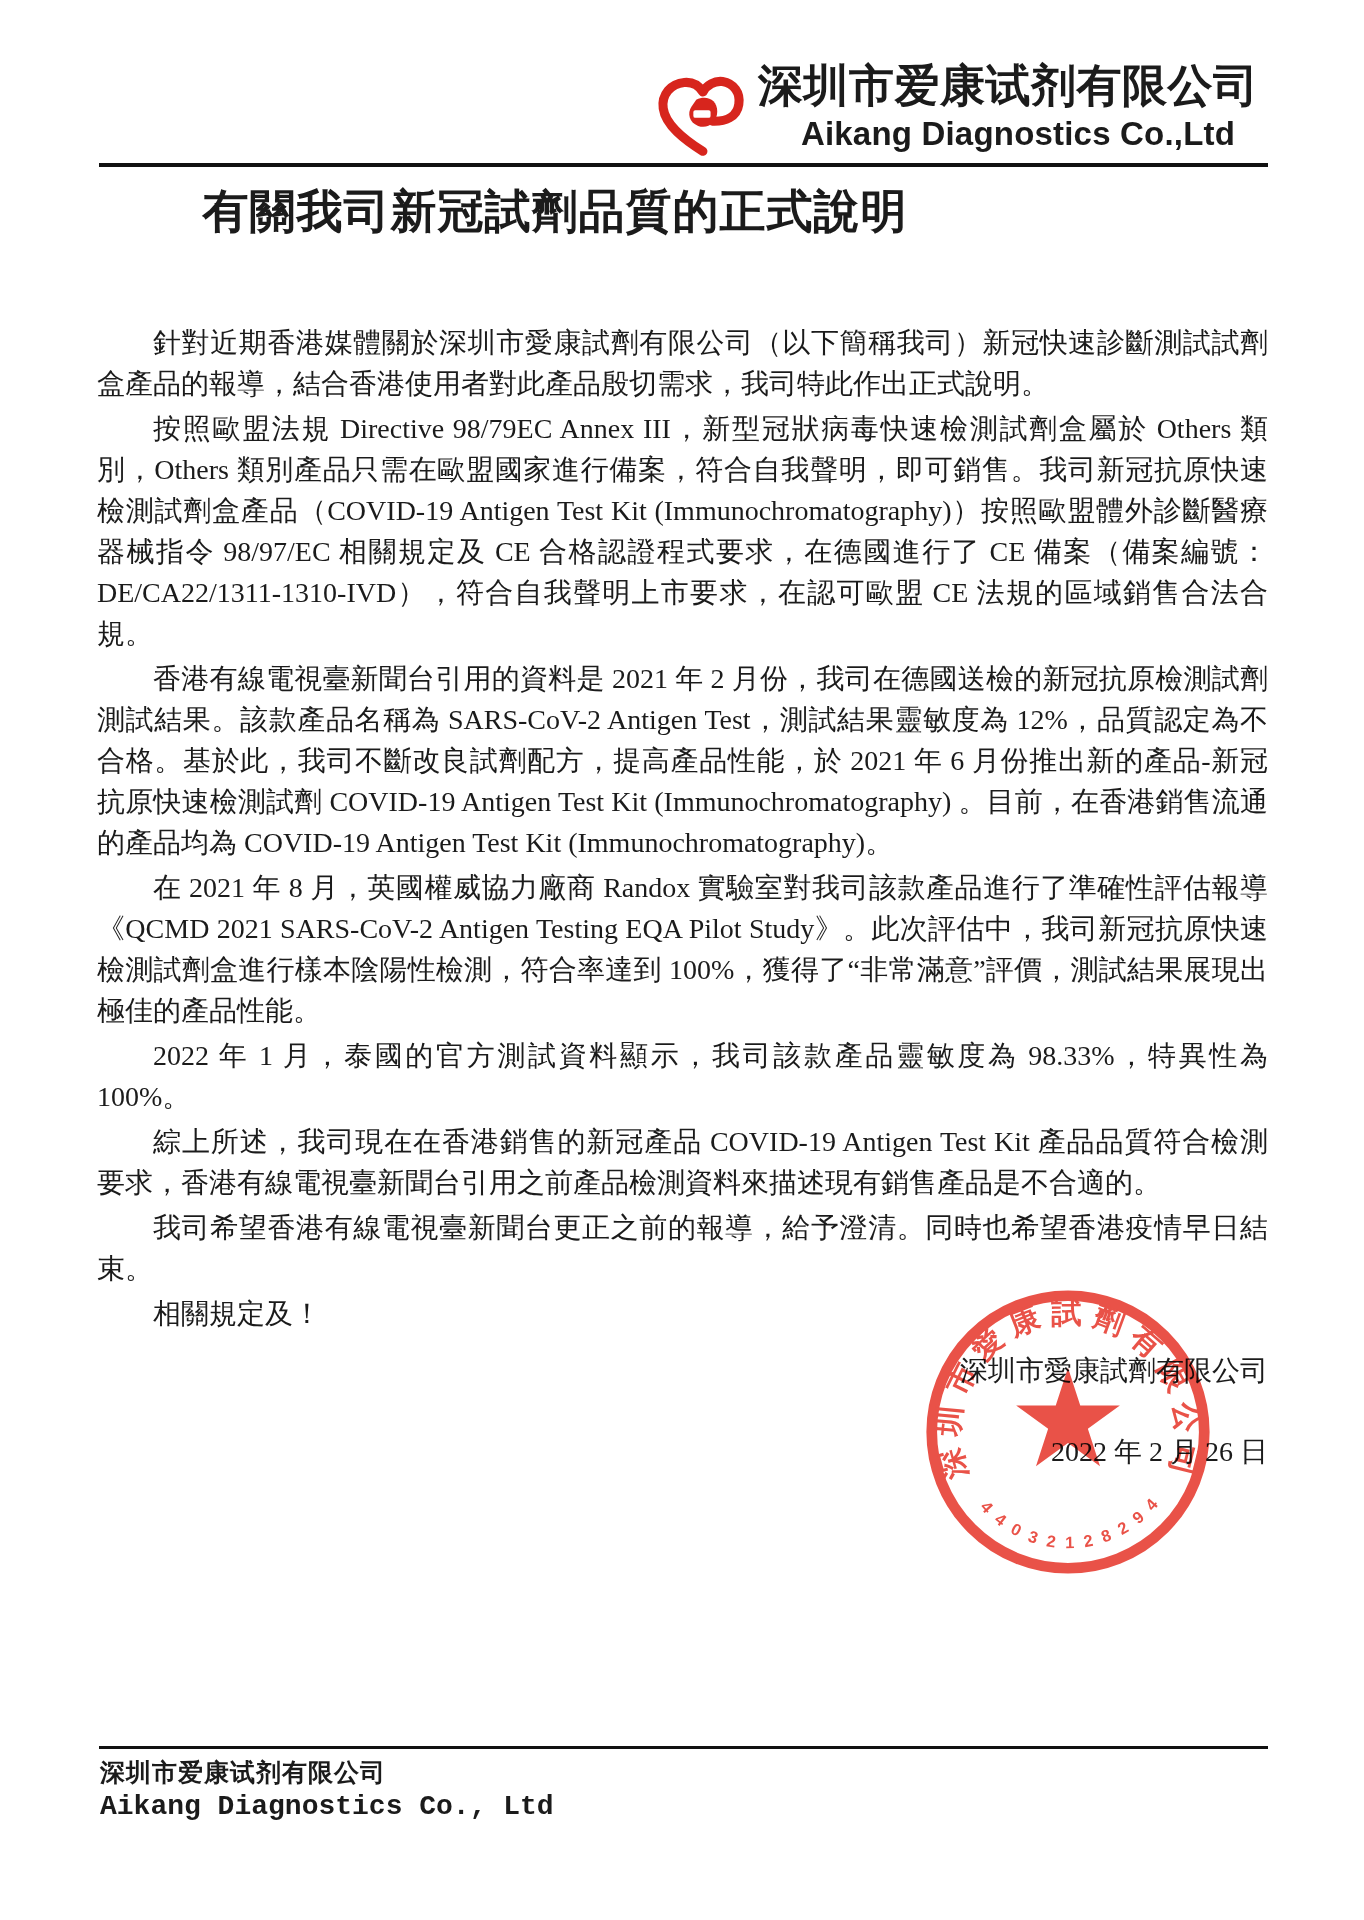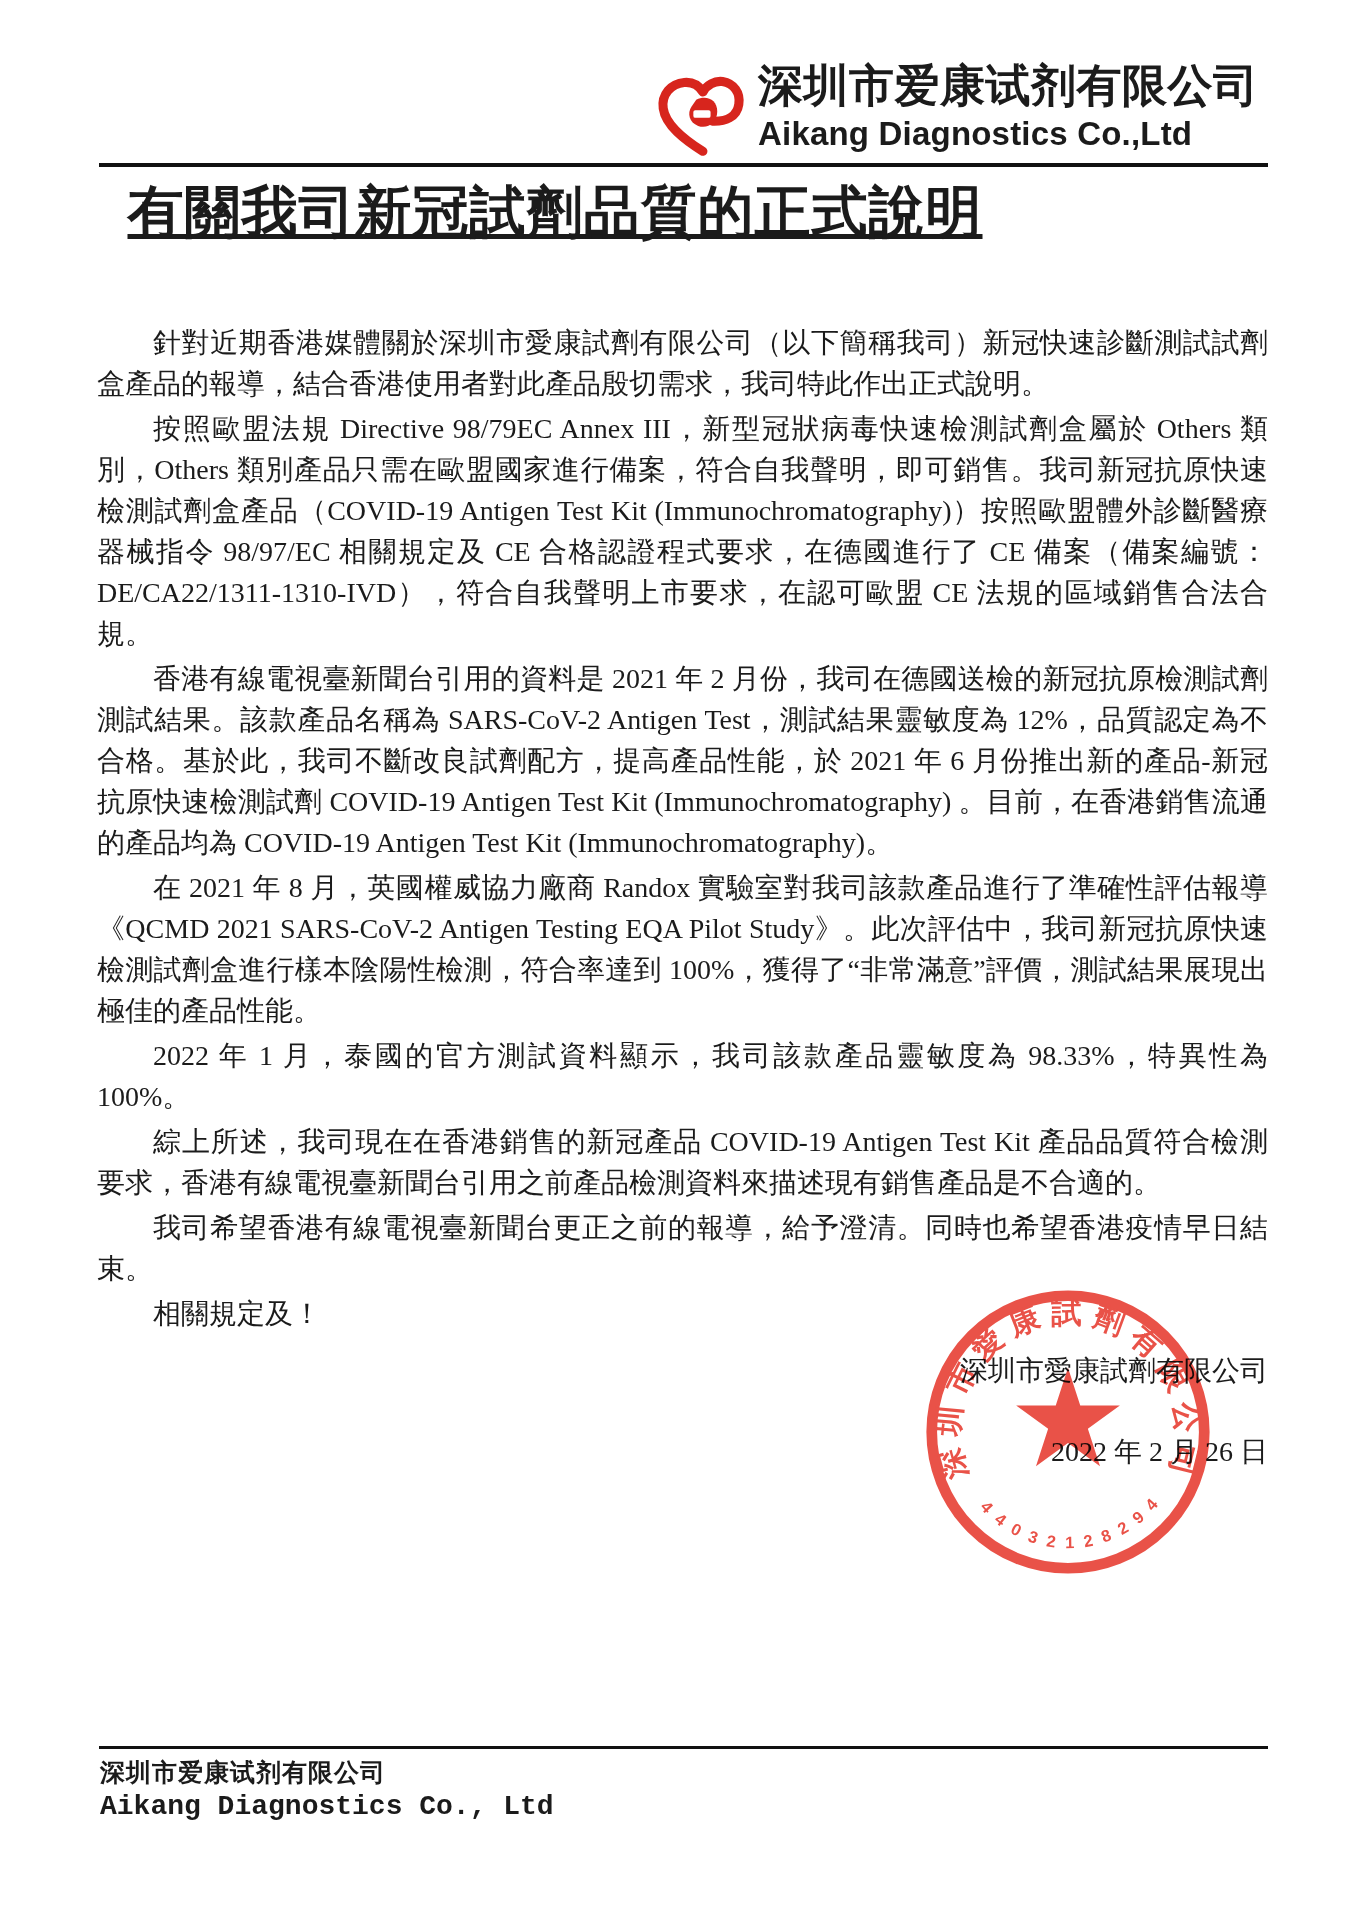--- a/index.html
+++ b/index.html
@@ -11,27 +11,27 @@
     overflow:hidden;
     font-family:"Liberation Serif","DejaVu Serif",serif;
     color:#1b1b1b;
   }
   
   .header{position:absolute;left:0;top:0;width:100%;height:166px;}
   .logo-icon{position:absolute;left:653px;top:70px;width:96px;height:88px;}
   .brand{position:absolute;left:758px;top:58px;width:520px;
          font-family:"Liberation Sans","DejaVu Sans",sans-serif;font-weight:bold;}
   .brand-cn{font-size:45px;letter-spacing:0.5px;line-height:56px;white-space:nowrap;}
-  .brand-en{font-size:33px;letter-spacing:0.2px;line-height:40px;white-space:nowrap;}
+  .brand-en{font-size:33px;letter-spacing:0.2px;line-height:40px;white-space:nowrap;text-align:center;}
   .header-rule{position:absolute;left:99px;top:163px;width:1169px;height:4px;background:#111;}
   
   .doc-title{
     position:absolute;left:0;top:176px;width:1110px;
-    text-align:center;font-size:56px;font-weight:bold;line-height:72px;
-    letter-spacing:1px;white-space:nowrap;text-decoration:underline;
+    text-align:center;font-size:46px;font-weight:bold;line-height:72px;
+    letter-spacing:1px;white-space:nowrap;
   }
   
   .body-text{
     position:absolute;left:97px;top:322px;width:1171px;
     font-size:28px;line-height:41px;text-align:justify;font-family:Liberation Serif, serif;
   }
   .body-text p{margin:0 0 4px 0;text-indent:2em;}
   .sig-line{margin-top:16px !important;text-align:right;text-indent:0 !important;}
   .date-line{margin-top:40px !important;text-align:right;text-indent:0 !important;}
   

